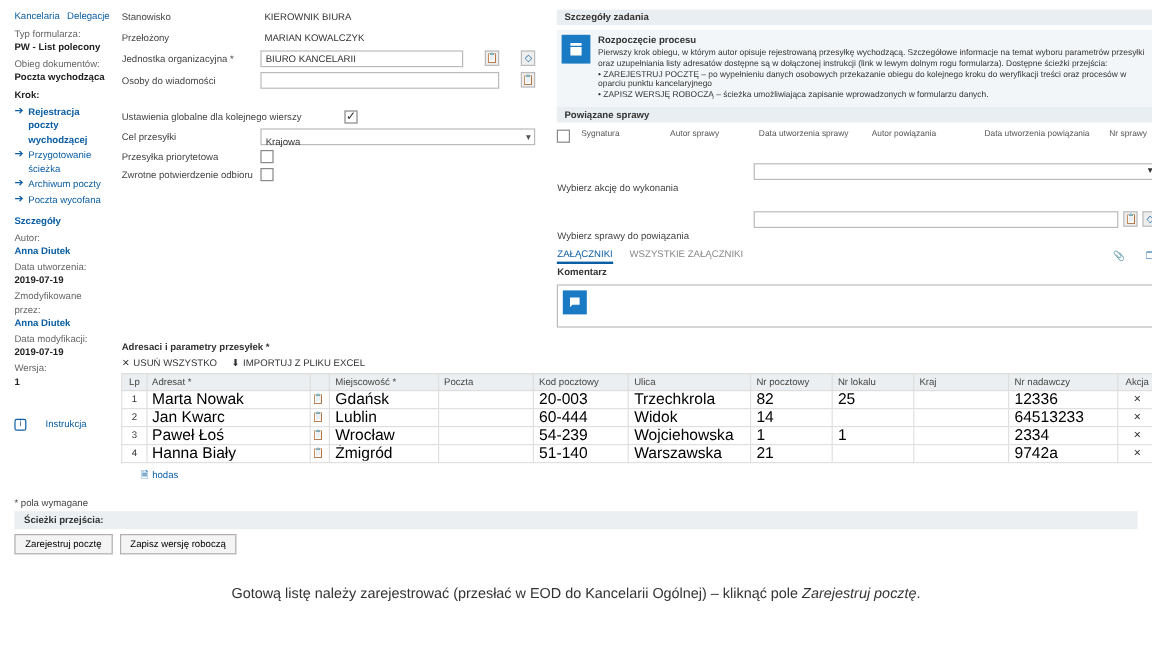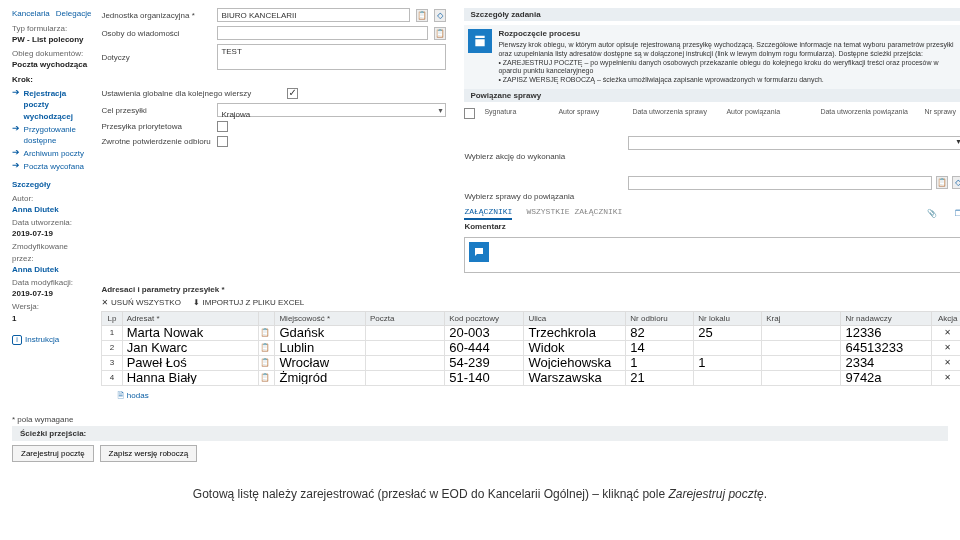--- a/index.html
+++ b/index.html
@@ -6,48 +6,48 @@
   body { font-family: Arial, sans-serif; font-size: 9px; color: #333; background: #fff; width: 960px; }
   .page { display: flex; padding: 8px 12px 4px 12px; gap: 10px; }
   .sidebar { width: 98px; font-size: 8px; line-height: 1.4; }
   .sidebar .kd-tabs { display: flex; gap: 6px; margin-bottom: 4px; color: #0b5ea4; }
   .sidebar .label { color: #666; margin-top: 2px; }
   .sidebar .bold { font-weight: bold; color: #222; }
   .sidebar .section-head { color: #0b5ea4; font-weight: bold; margin-top: 6px; }
   .sidebar .krok-list { margin-top: 2px; }
   .sidebar .krok-item { display: flex; align-items: flex-start; gap: 4px; color: #0b5ea4; padding: 1px 0; }
   .sidebar .krok-item .arrow { color: #0b5ea4; font-size: 9px; line-height: 1; }
-  .sidebar .instr { display: flex; align-items: flex-end; gap: 3px; margin-top: 10px; color: #0b5ea4; }
+  .sidebar .instr { display: flex; align-items: flex-end; gap: 16px; margin-top: 24px; color: #0b5ea4; }
   .instr-icon { width: 10px; height: 10px; border:1px solid #0b5ea4; border-radius:2px; text-align:center; line-height:8px; font-size:7px; }
   .main { flex: 1; display: flex; flex-direction: column; gap: 4px; }
   .two-col { display: flex; gap: 18px; }
   .colL { width: 345px; }
   .colR { flex: 1; }
   .form-row { display: flex; align-items: center; gap: 6px; margin-bottom: 4px; font-size: 8px; }
   .form-row .flabel { width: 110px; color: #444; }
   .form-row .fval { flex: 1; height: 14px; border: 1px solid #bbb; background: #fff; padding: 0 3px; line-height: 13px; font-size: 8px; color: #333; }
   .form-row .ro { border: none; background: transparent; height: auto; }
-  .form-row .with-icons { display: flex; align-items: flex-end; gap: 6px; }
+  .form-row .with-icons { display: flex; align-items: flex-start; gap: 18px; }
   .mini-icon { width: 12px; height: 13px; border: 1px solid #bbb; background: #eee; display: inline-flex; align-items: center; justify-content: center; font-size: 8px; color: #0b5ea4; cursor: pointer; }
   .select { flex: 1; height: 14px; border: 1px solid #bbb; background: #fff; padding: 4px 3px; line-height: 13px; font-size: 8px; position: relative; }
   .select::after { content: "▾"; position: absolute; right: 3px; top: 0; color: #555; }
   .checkbox { width: 11px; height: 11px; border: 1px solid #888; display: inline-block; position: relative; background: #fff; }
   .checkbox.checked::after { content: "✓"; position: absolute; top: -2px; left: 0px; font-size: 10px; color: #333; }
   .section-bar { background: #e9eef2; color: #333; font-weight: bold; font-size: 8px; padding: 2px 6px; margin: 4px 0 4px 0; }
   .right-panel .section-bar { margin-top: 0; }
   .proc-box { display: flex; gap: 6px; background: #f3f6f8; padding: 4px; font-size: 7px; line-height: 1.25; color: #333; }
   .proc-i { width: 24px; height: 24px; background: #1a7bc4; display: flex; align-items: center; justify-content: center; flex-shrink: 0; }
   .proc-i svg { fill: #fff; }
   .proc-box .title { font-weight: bold; font-size: 8px; margin-bottom: 2px; }
   .powiaz-head { display: grid; grid-template-columns: 16px 70px 70px 90px 90px 100px 40px; gap: 4px; font-size: 7px; color: #555; padding: 2px 0; }
   .wyb-row { display: flex; align-items: center; gap: 4px; font-size: 8px; margin-top: 4px; }
   .wyb-row .fval { flex:1; height:14px; border:1px solid #bbb; background:#fff; }
   .wyb-row .lbl { width: 160px; color:#444;margin-top:27px; }
   .tabs { display: flex; gap: 14px; font-size: 8px; margin-top: 6px; }
-  .tabs .tab { color: #888; font-family: Liberation Mono, monospace; }
+  .tabs .tab { color: #888; }
   .tabs .tab.active { color: #0b5ea4; border-bottom: 2px solid #0b5ea4; padding-bottom: 1px; }
   .kom-area { height: 36px; border: 1px solid #bbb; background: #fff; margin-top: 4px; display:flex; align-items:flex-start; padding:4px; }
   .kom-icon { width: 20px; height: 20px; background:#1a7bc4; display:flex; align-items:center; justify-content:center; }
   .kom-icon svg { fill:#fff; }
   .addr-section { margin-top: 8px; font-size: 8px; }
   .addr-tools { display: flex; gap: 12px; font-size: 8px; color: #333; margin: 4px 0; }
   .addr-tools .tool { display: flex; align-items: center; gap: 3px; cursor: pointer; }
   .tbl { width: 100%; border-collapse: collapse; font-size: 8px; }
   .tbl th { background: #eceff1; border: 1px solid #ddd; padding: 2px 4px; text-align: left; font-weight: normal; color: #444; }
   .tbl td { border: 1px solid #e0e0e0; padding: 0 2px; height: 15px; }
@@ -77,21 +77,21 @@
     <div class="label">Obieg dokumentów:</div>
     <div class="bold">Poczta wychodząca</div>
     <div class="bold" style="margin-top:4px">Krok:</div>
     <div class="krok-list">
       <div class="krok-item">
           <span class="arrow">➔</span>
           <span class="bold" style="color:#0b5ea4">Rejestracja poczty wychodzącej</span>
         </div>
       <div class="krok-item">
           <span class="arrow">➔</span>
-          <span>Przygotowanie dostępne</span>
+          <span>Przygotowanie ścieżka</span>
         </div>
       <div class="krok-item">
           <span class="arrow">➔</span>
           <span>Archiwum poczty</span>
         </div>
       <div class="krok-item">
           <span class="arrow">➔</span>
           <span>Poczta wycofana</span>
         </div>
     </div>
@@ -110,38 +110,42 @@
       <span class="instr-icon">i</span>
       <span>Instrukcja</span>
     </div>
   </div>
 
   <div class="main">
     <div class="two-col">
 
       <div class="colL">
         <div class="form-row">
+            <div class="flabel">Stanowisko</div>
+            <div class="fval ro">KIEROWNIK BIURA</div>
+          </div>
+        <div class="form-row">
+            <div class="flabel">Przełożony</div>
+            <div class="fval ro">MARIAN KOWALCZYK</div>
+          </div>
+        <div class="form-row">
           <div class="flabel">Jednostka organizacyjna *</div>
           <div class="with-icons" style="flex:1">
             <div class="fval">BIURO KANCELARII</div>
             <span class="mini-icon">📋</span>
             <span class="mini-icon">◇</span>
           </div>
         </div>
         <div class="form-row">
           <div class="flabel">Osoby do wiadomości</div>
           <div class="with-icons" style="flex:1">
             <div class="fval"></div>
             <span class="mini-icon">📋</span>
           </div>
         </div>
-        <div class="form-row">
-            <div class="flabel">Dotyczy</div>
-            <div class="fval" style="height:26px">TEST</div>
-          </div>
         <div style="height:14px"></div>
         <div class="form-row">
             <div class="flabel" style="width:180px">Ustawienia globalne dla kolejnego wierszy</div>
             <span class="checkbox checked"></span>
           </div>
         <div class="form-row">
             <div class="flabel">Cel przesyłki</div>
             <div class="select">Krajowa</div>
           </div>
         <div class="form-row">
@@ -224,21 +228,21 @@
       <table class="tbl">
         <thead>
             <tr>
           <th class="num">Lp</th>
           <th style="width:120px">Adresat *</th>
           <th style="width:14px"></th>
           <th style="width:80px">Miejscowość *</th>
           <th style="width:70px">Poczta</th>
           <th style="width:70px">Kod pocztowy</th>
           <th style="width:90px">Ulica</th>
-          <th style="width:60px">Nr odbioru</th>
+          <th style="width:60px">Nr pocztowy</th>
           <th style="width:60px">Nr lokalu</th>
           <th style="width:70px">Kraj</th>
           <th style="width:80px">Nr nadawczy</th>
           <th class="akcja">Akcja</th>
         </tr>
           </thead>
         <tbody id="addr-body">
             <tr>
               <td class="num">1</td>
               <td><input value="Marta Nowak" style=""></td>

